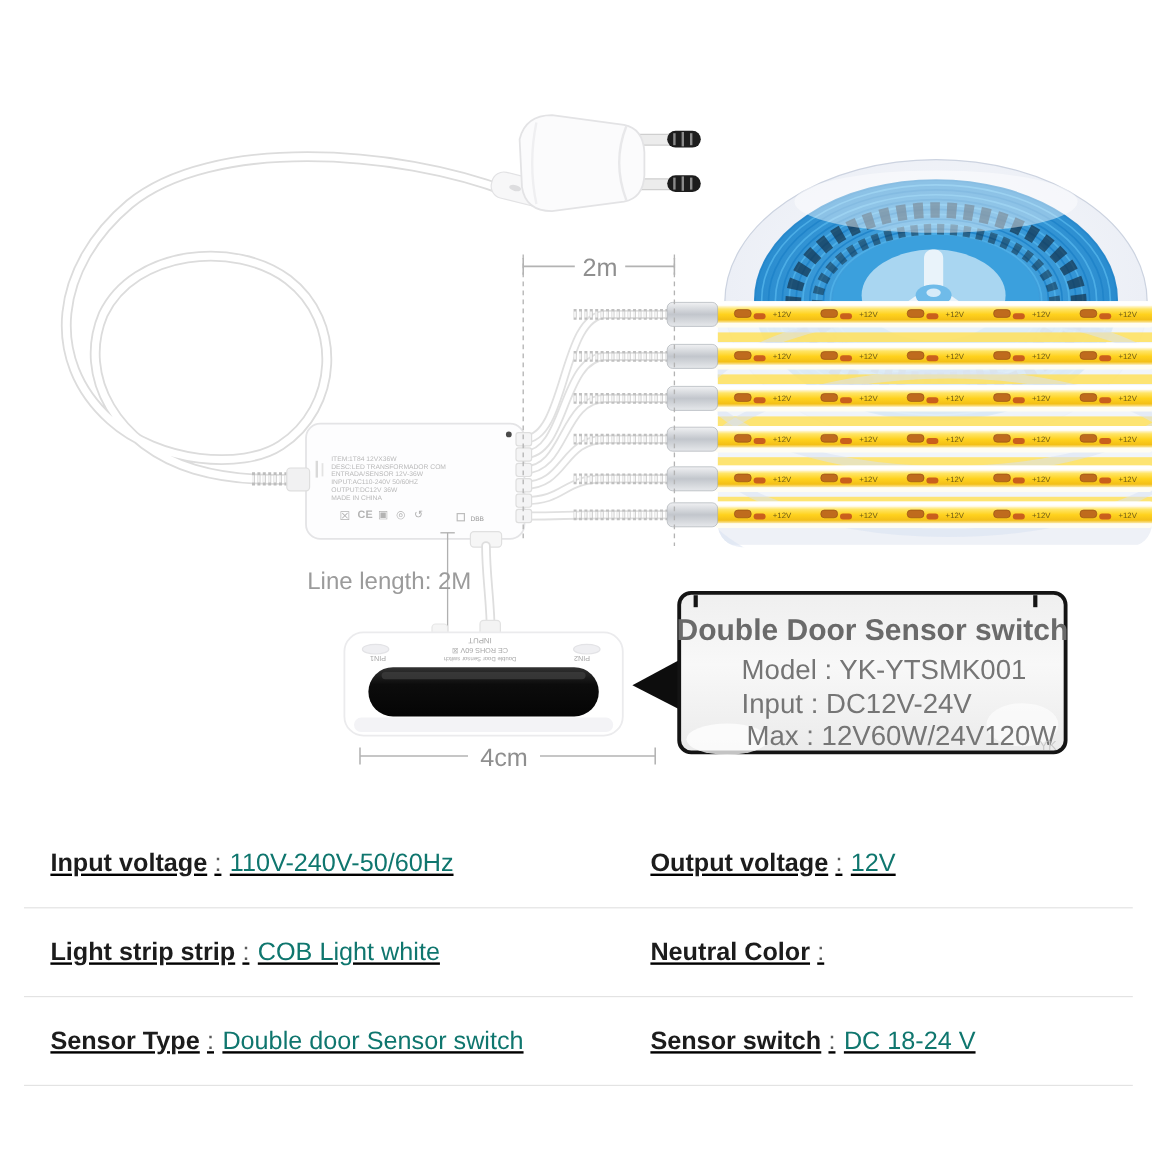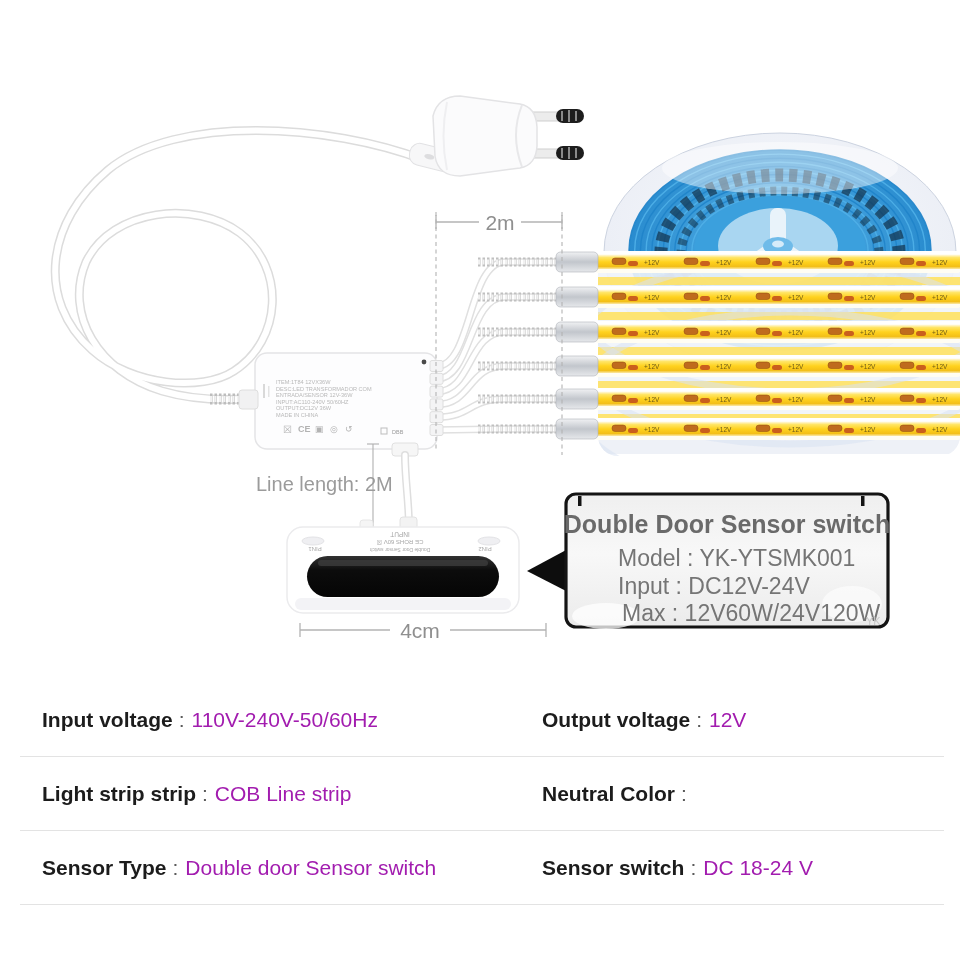--- a/index.html
+++ b/index.html
@@ -2,27 +2,27 @@
 <html><head>
 <meta charset="utf-8">
 <style>
   html,body{margin:0;padding:0;background:#fff;}
   body{width:960px;height:960px;font-family:"Liberation Sans",sans-serif;}
   .stage{position:relative;width:960px;height:960px;overflow:hidden;background:#fff;}
   .stage > svg{position:absolute;top:0;left:0;}
   svg text{font-family:"Liberation Sans",sans-serif;}
 
   
-  .spec{position:absolute;left:0;top:683px;width:960px;}
+  .spec{position:absolute;left:0;top:683px;width:960px;text-decoration:underline;}
   .spec-row{display:flex;align-items:center;height:73px;border-bottom:1px solid #e3e3e3;margin:0 16px 0 20px;}
   .cell{display:flex;align-items:baseline;white-space:nowrap;font-size:21px;}
   .cell-left{width:522px;padding-left:22px;box-sizing:border-box;}
   .spec-label{font-weight:bold;color:#1c1c1c;}
   .spec-colon{color:#5a5a5a;padding:0 7px 0 6px;}
-  .spec-value{color:#a21caf;}
+  .spec-value{color:#0f766e;}
 </style>
 </head>
 <body>
 
 <div class="stage">
 
 <svg width="960" height="684" viewBox="0 0 960 684">
   <defs>
     <linearGradient id="yellowGrad" x1="0" y1="0" x2="0" y2="1">
       <stop offset="0" stop-color="#fff7d8"></stop>
@@ -414,21 +414,21 @@
     <div class="cell">
       <span class="spec-label">Output voltage</span>
       <span class="spec-colon">:</span>
       <span class="spec-value">12V</span>
     </div>
   </div>
   <div class="spec-row">
     <div class="cell cell-left">
       <span class="spec-label">Light strip strip</span>
       <span class="spec-colon">:</span>
-      <span class="spec-value">COB Line strip</span>
+      <span class="spec-value">COB Light white</span>
     </div>
     <div class="cell">
       <span class="spec-label">Neutral Color</span>
       <span class="spec-colon">:</span>
     </div>
   </div>
   <div class="spec-row">
     <div class="cell cell-left">
       <span class="spec-label">Sensor Type</span>
       <span class="spec-colon">:</span>

